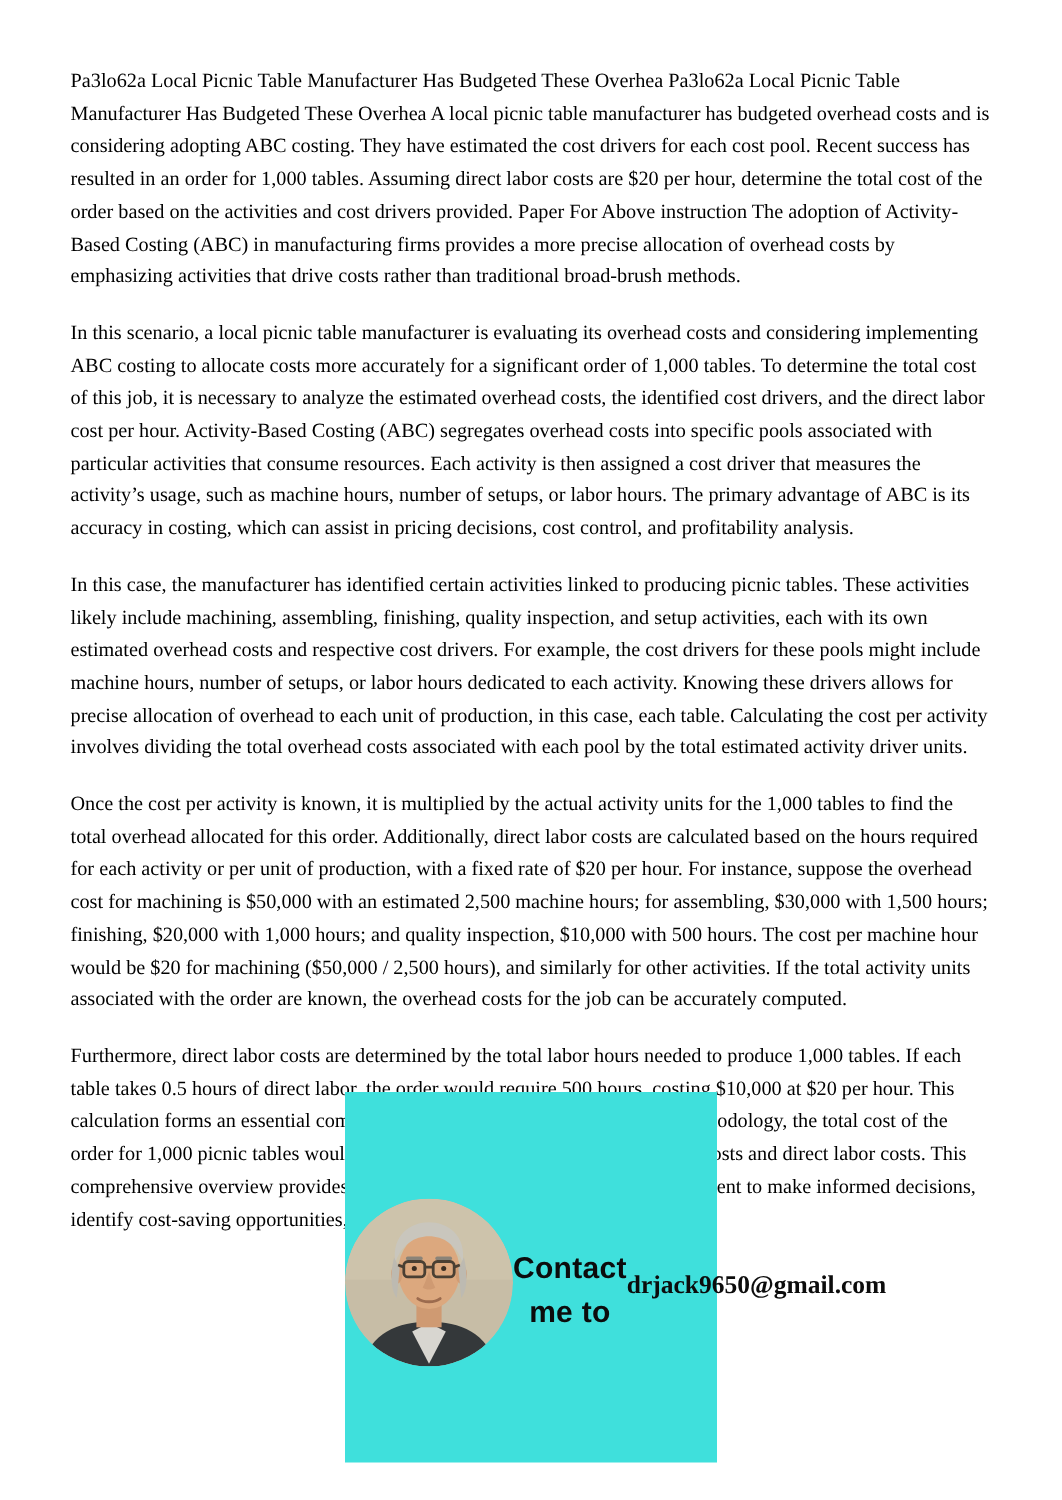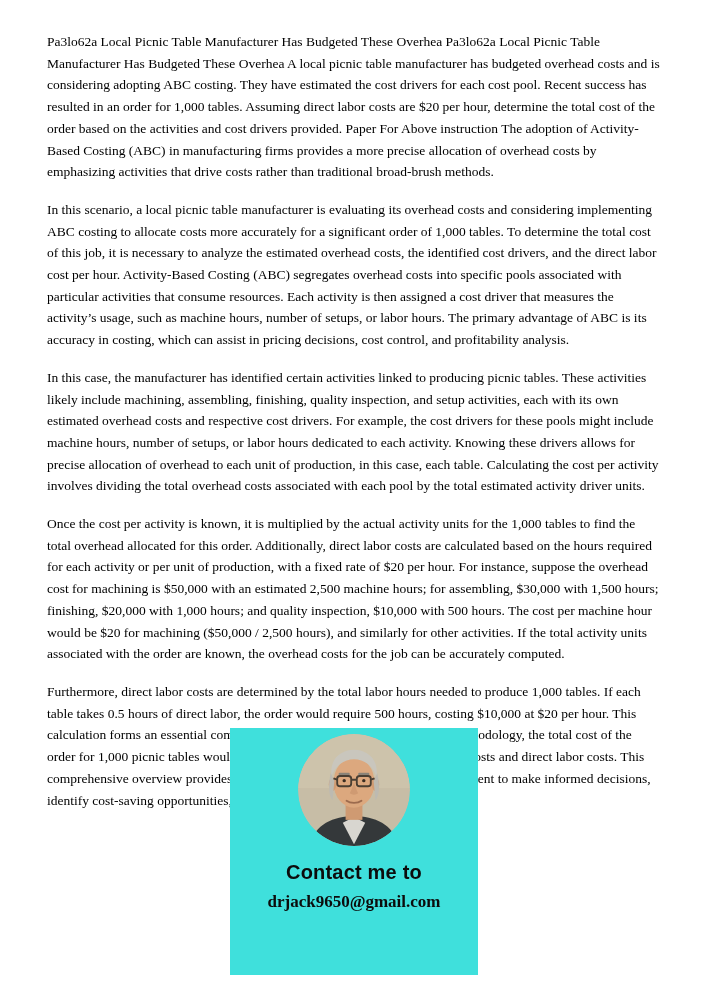--- a/index.html
+++ b/index.html
@@ -15,31 +15,30 @@
   }
   .content {
     position: absolute;
     left: 47px;
     top: 31px;
     width: 615px;
   }
   .content p {
     font-size: 13.5px;
     line-height: 21.7px;
-    margin: 0 0 16px 0;
+    margin: 12px 0 16px 0;
     text-align: left;
   }
   .overlay {
     position: absolute;
     left: 230px;
     top: 728px;
     width: 248px;
     height: 247px;
     display: flex;
-    flex-direction: column;
     align-items: center;
     padding-top: 6px;
   }
   .avatar {
     width: 112px;
     height: 112px;
     border-radius: 50%;
     overflow: hidden;
     flex: 0 0 auto;
   }

